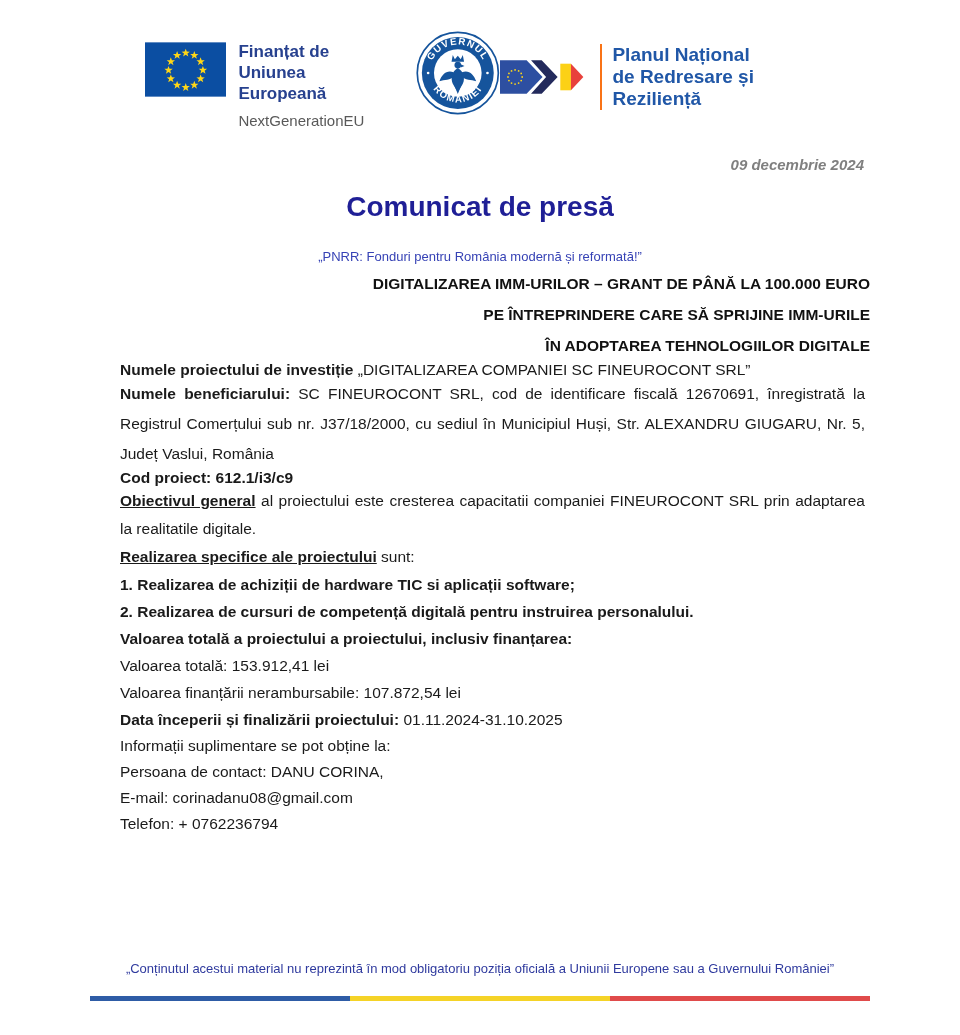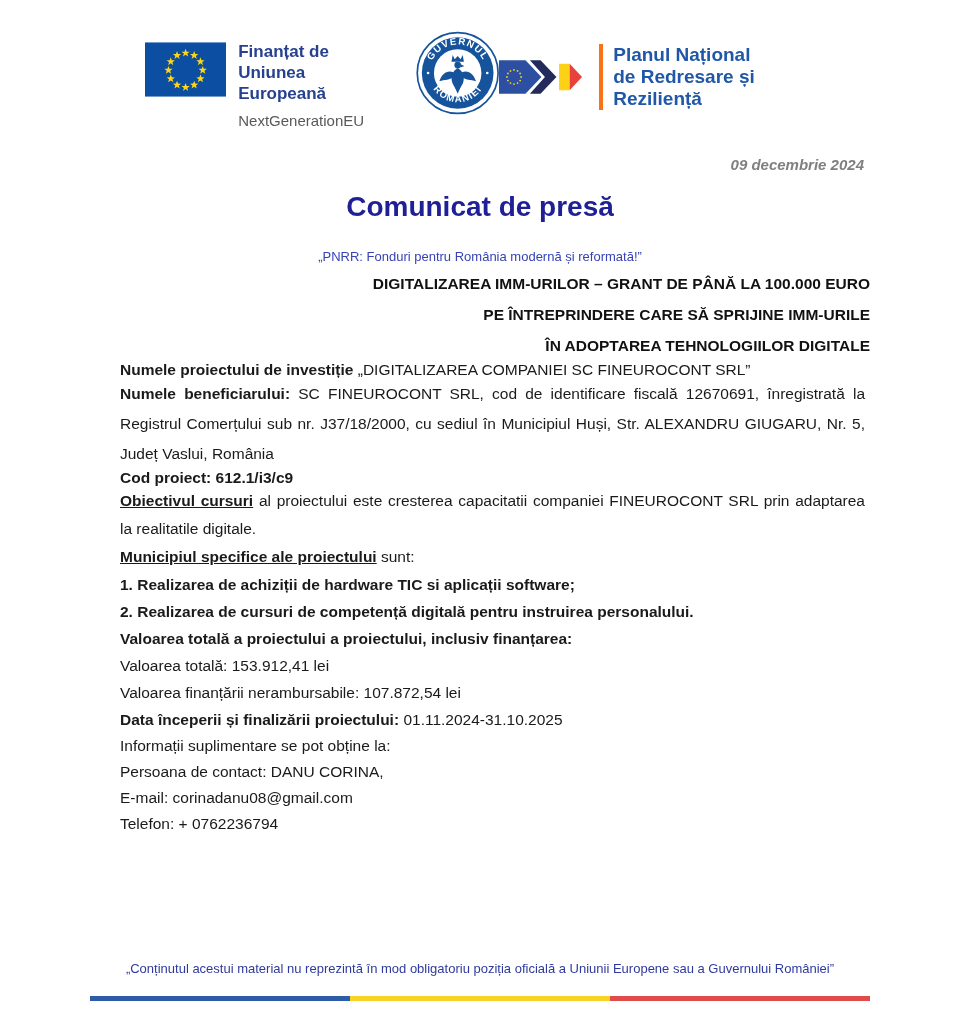--- a/index.html
+++ b/index.html
@@ -26,21 +26,21 @@
   .eu-flag{width:88px;height:59px;display:block;}
   .eu-text{display:flex;flex-direction:column;padding-top:1px;}
   .eu-text .l1,.eu-text .l2{
     font-weight:bold;font-size:17px;line-height:21px;color:#27418F;
   }
   .eu-text .l3{font-size:15px;line-height:19px;color:#595959;margin-top:7px;}
   .gov-seal{width:90px;height:90px;display:block;margin-top:2px;margin-left:30px;}
   .pnrr{display:flex;align-items:center;gap:12px;padding-top:18px;}
   .pnrr-mark{width:96px;height:40px;display:block;}
   .pnrr-text{
-    border-left:4px solid #f97316;
+    border-left:2px solid #f97316;
     padding-left:10px;
     font-weight:bold;font-size:19px;line-height:22px;color:#2057A7;
   }
   
   .date-row{
     margin-top:34px;
     padding-right:6px;
     text-align:right;
     font-size:15px;font-weight:bold;font-style:italic;color:#7F7F7F;
   }
@@ -191,21 +191,21 @@
   </div>
 
   <div class="body">
 
     <p class="p-project"><span class="b">Numele proiectului de investiție</span><span> „DIGITALIZAREA COMPANIEI SC FINEUROCONT SRL”</span></p>
 
     <p class="p-benef"><span class="b">Numele beneficiarului:</span><span> SC FINEUROCONT SRL, cod de identificare fiscală 12670691, înregistrată la Registrul Comerțului sub nr. J37/18/2000, cu sediul în Municipiul Huși, Str. ALEXANDRU GIUGARU, Nr. 5, Județ Vaslui, România</span></p>
 
     <p class="p-cod b">Cod proiect: 612.1/i3/c9</p>
 
-    <p class="p-obj"><span class="bu">Obiectivul cursuri</span><span> al proiectului este cresterea capacitatii companiei FINEUROCONT SRL prin adaptarea la realitatile digitale.</span><br><span class="bu">Municipiul specifice ale proiectului</span><span> sunt:</span></p>
+    <p class="p-obj"><span class="bu">Obiectivul general</span><span> al proiectului este cresterea capacitatii companiei FINEUROCONT SRL prin adaptarea la realitatile digitale.</span><br><span class="bu">Realizarea specifice ale proiectului</span><span> sunt:</span></p>
 
     <p class="p-item1">1. Realizarea de achiziții de hardware TIC si aplicații software;</p>
     <p class="p-item2">2. Realizarea de cursuri de competență digitală pentru instruirea personalului.</p>
 
     <p class="p-val-h">Valoarea totală a proiectului a proiectului, inclusiv finanțarea:</p>
     <p class="p-val">Valoarea totală: 153.912,41 lei</p>
     <p class="p-val">Valoarea finanțării nerambursabile: 107.872,54 lei</p>
 
     <p class="p-dates"><span class="b">Data începerii și finalizării proiectului:</span><span> 01.11.2024-31.10.2025</span></p>
 

